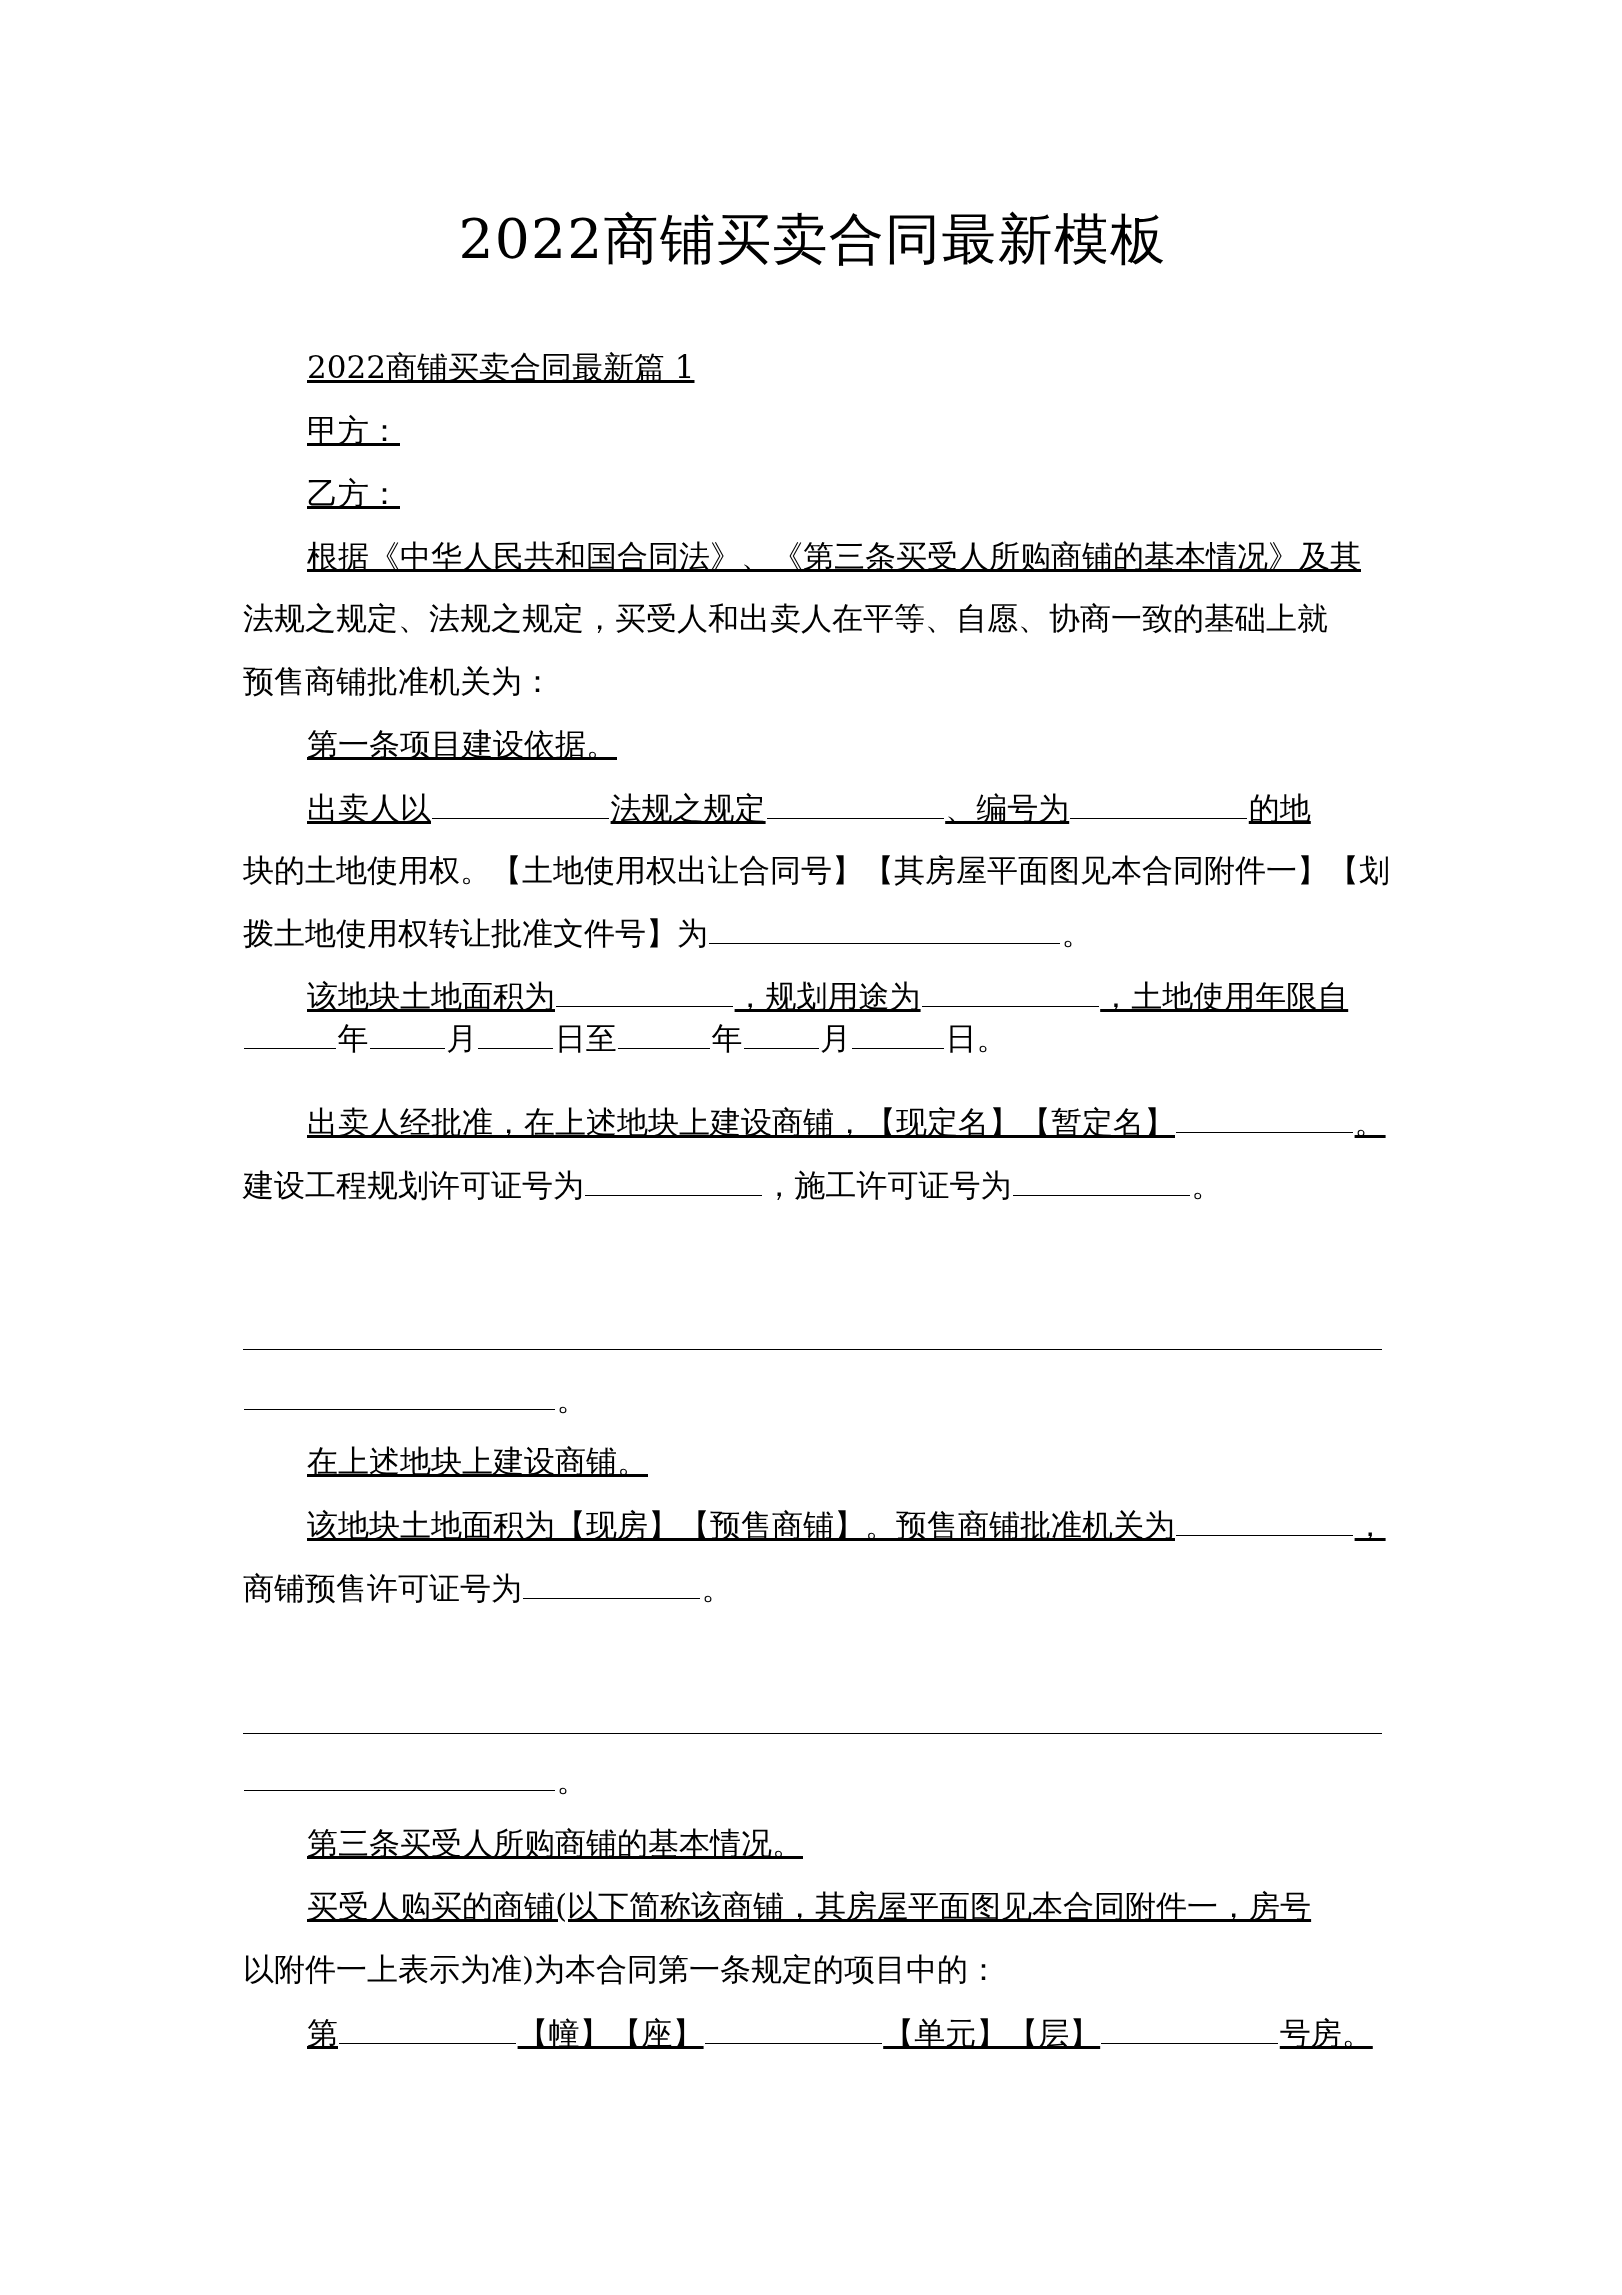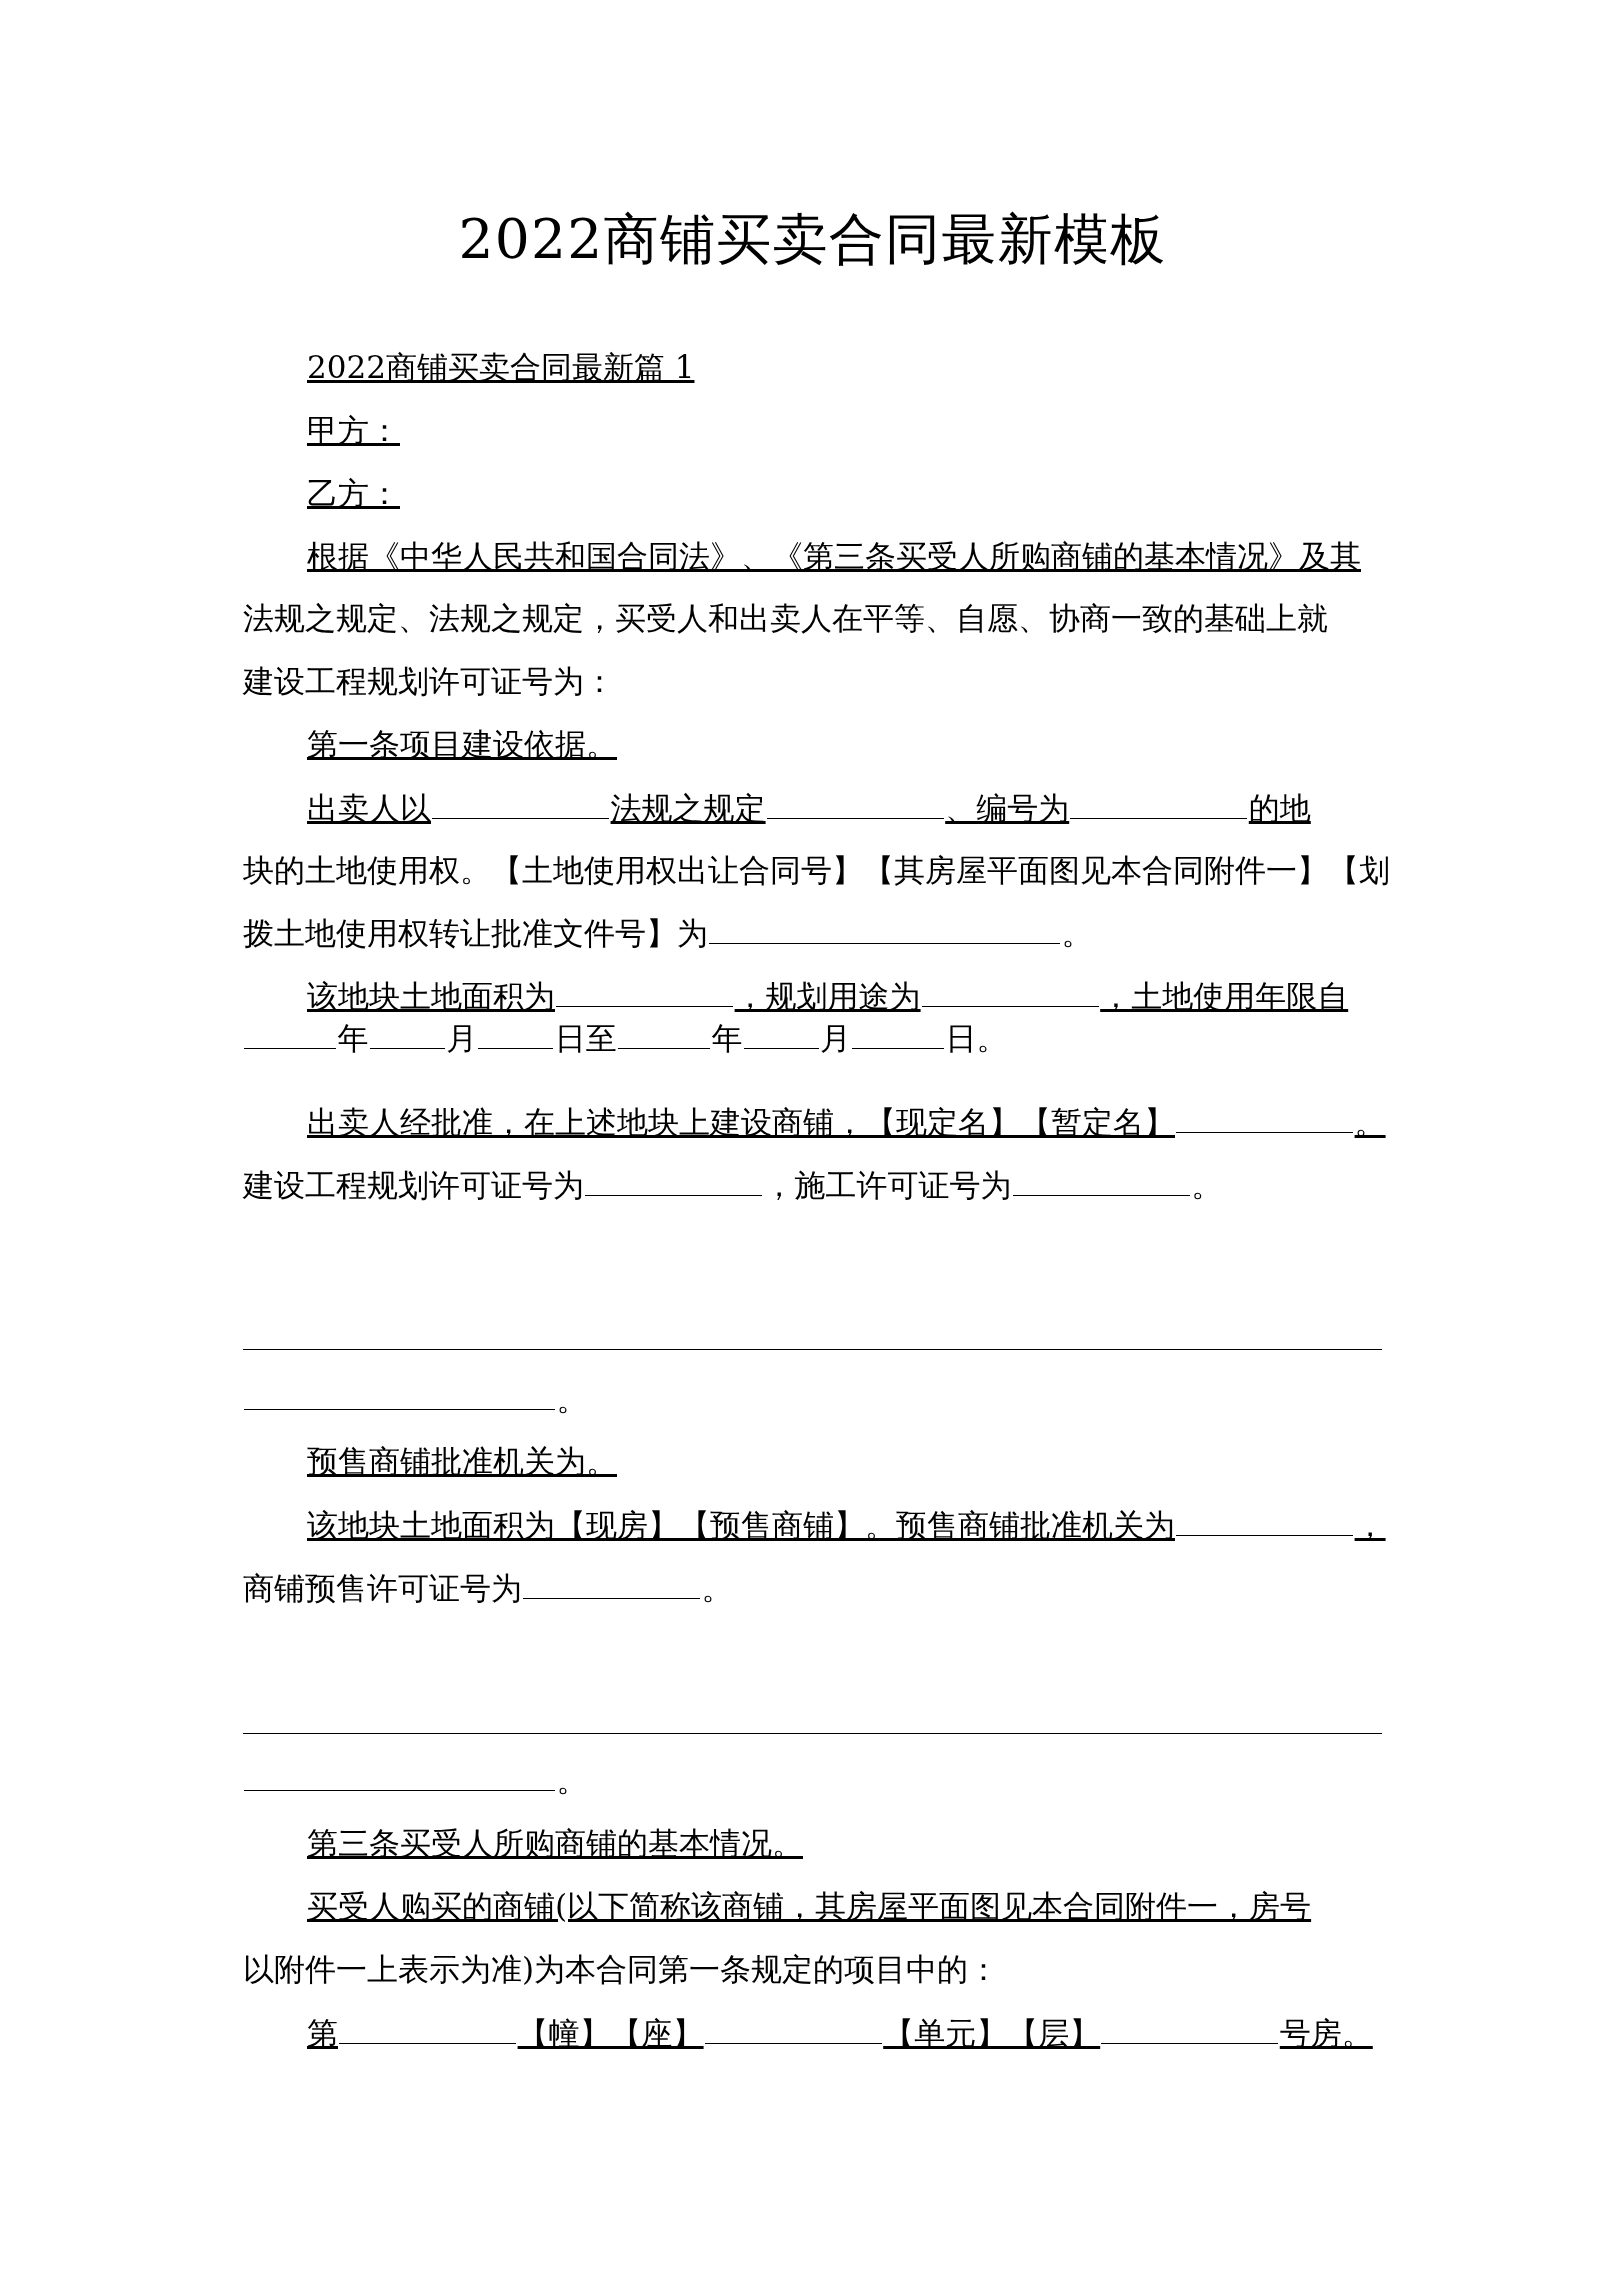--- a/index.html
+++ b/index.html
@@ -19,21 +19,21 @@
 <div class="page">
 
   <div class="title">2022商铺买卖合同最新模板</div>
 
   <div class="line ind" style="top:348px">2022商铺买卖合同最新篇 1</div>
   <div class="line ind" style="top:411px">甲方：</div>
   <div class="line ind" style="top:474px">乙方：</div>
 
   <div class="line ind" style="top:537px">根据《中华人民共和国合同法》、《第三条买受人所购商铺的基本情况》及其</div>
   <div class="line" style="top:599px">法规之规定、法规之规定，买受人和出卖人在平等、自愿、协商一致的基础上就</div>
-  <div class="line" style="top:662px">建设工程规划许可证号为：</div>
+  <div class="line" style="top:662px">预售商铺批准机关为：</div>
 
   <div class="line ind" style="top:725px">第一条项目建设依据。</div>
 
   <div class="line ind" style="top:788px">
     <span>出卖人以</span><span class="blank" style="width:177px"></span><span>法规之规定</span><span class="blank" style="width:177px"></span><span>、编号为</span><span class="blank" style="width:177px"></span><span>的地</span>
   </div>
   <div class="line" style="top:851px">块的土地使用权。【土地使用权出让合同号】【其房屋平面图见本合同附件一】【划</div>
   <div class="line" style="top:913px">
     <span>拨土地使用权转让批准文件号】为</span><span class="blank" style="width:351px"></span><span>。</span>
   </div>
@@ -50,21 +50,21 @@
   </div>
   <div class="line" style="top:1165px">
     <span>建设工程规划许可证号为</span><span class="blank" style="width:177px"></span><span>，施工许可证号为</span><span class="blank" style="width:177px"></span><span>。</span>
   </div>
 
   <div class="rule" style="top:1349px; width:1139px"></div>
   <div class="line" style="top:1379px">
     <span class="blank" style="width:311px"></span><span>。</span>
   </div>
 
-  <div class="line ind" style="top:1442px">预售商铺批准机关为。</div>
+  <div class="line ind" style="top:1442px">在上述地块上建设商铺。</div>
   <div class="line ind" style="top:1505px">
     <span>该地块土地面积为【现房】【预售商铺】。预售商铺批准机关为</span><span class="blank" style="width:177px"></span><span>，</span>
   </div>
   <div class="line" style="top:1568px">
     <span>商铺预售许可证号为</span><span class="blank" style="width:177px"></span><span>。</span>
   </div>
 
   <div class="rule" style="top:1733px; width:1139px"></div>
   <div class="line" style="top:1760px">
     <span class="blank" style="width:311px"></span><span>。</span>

